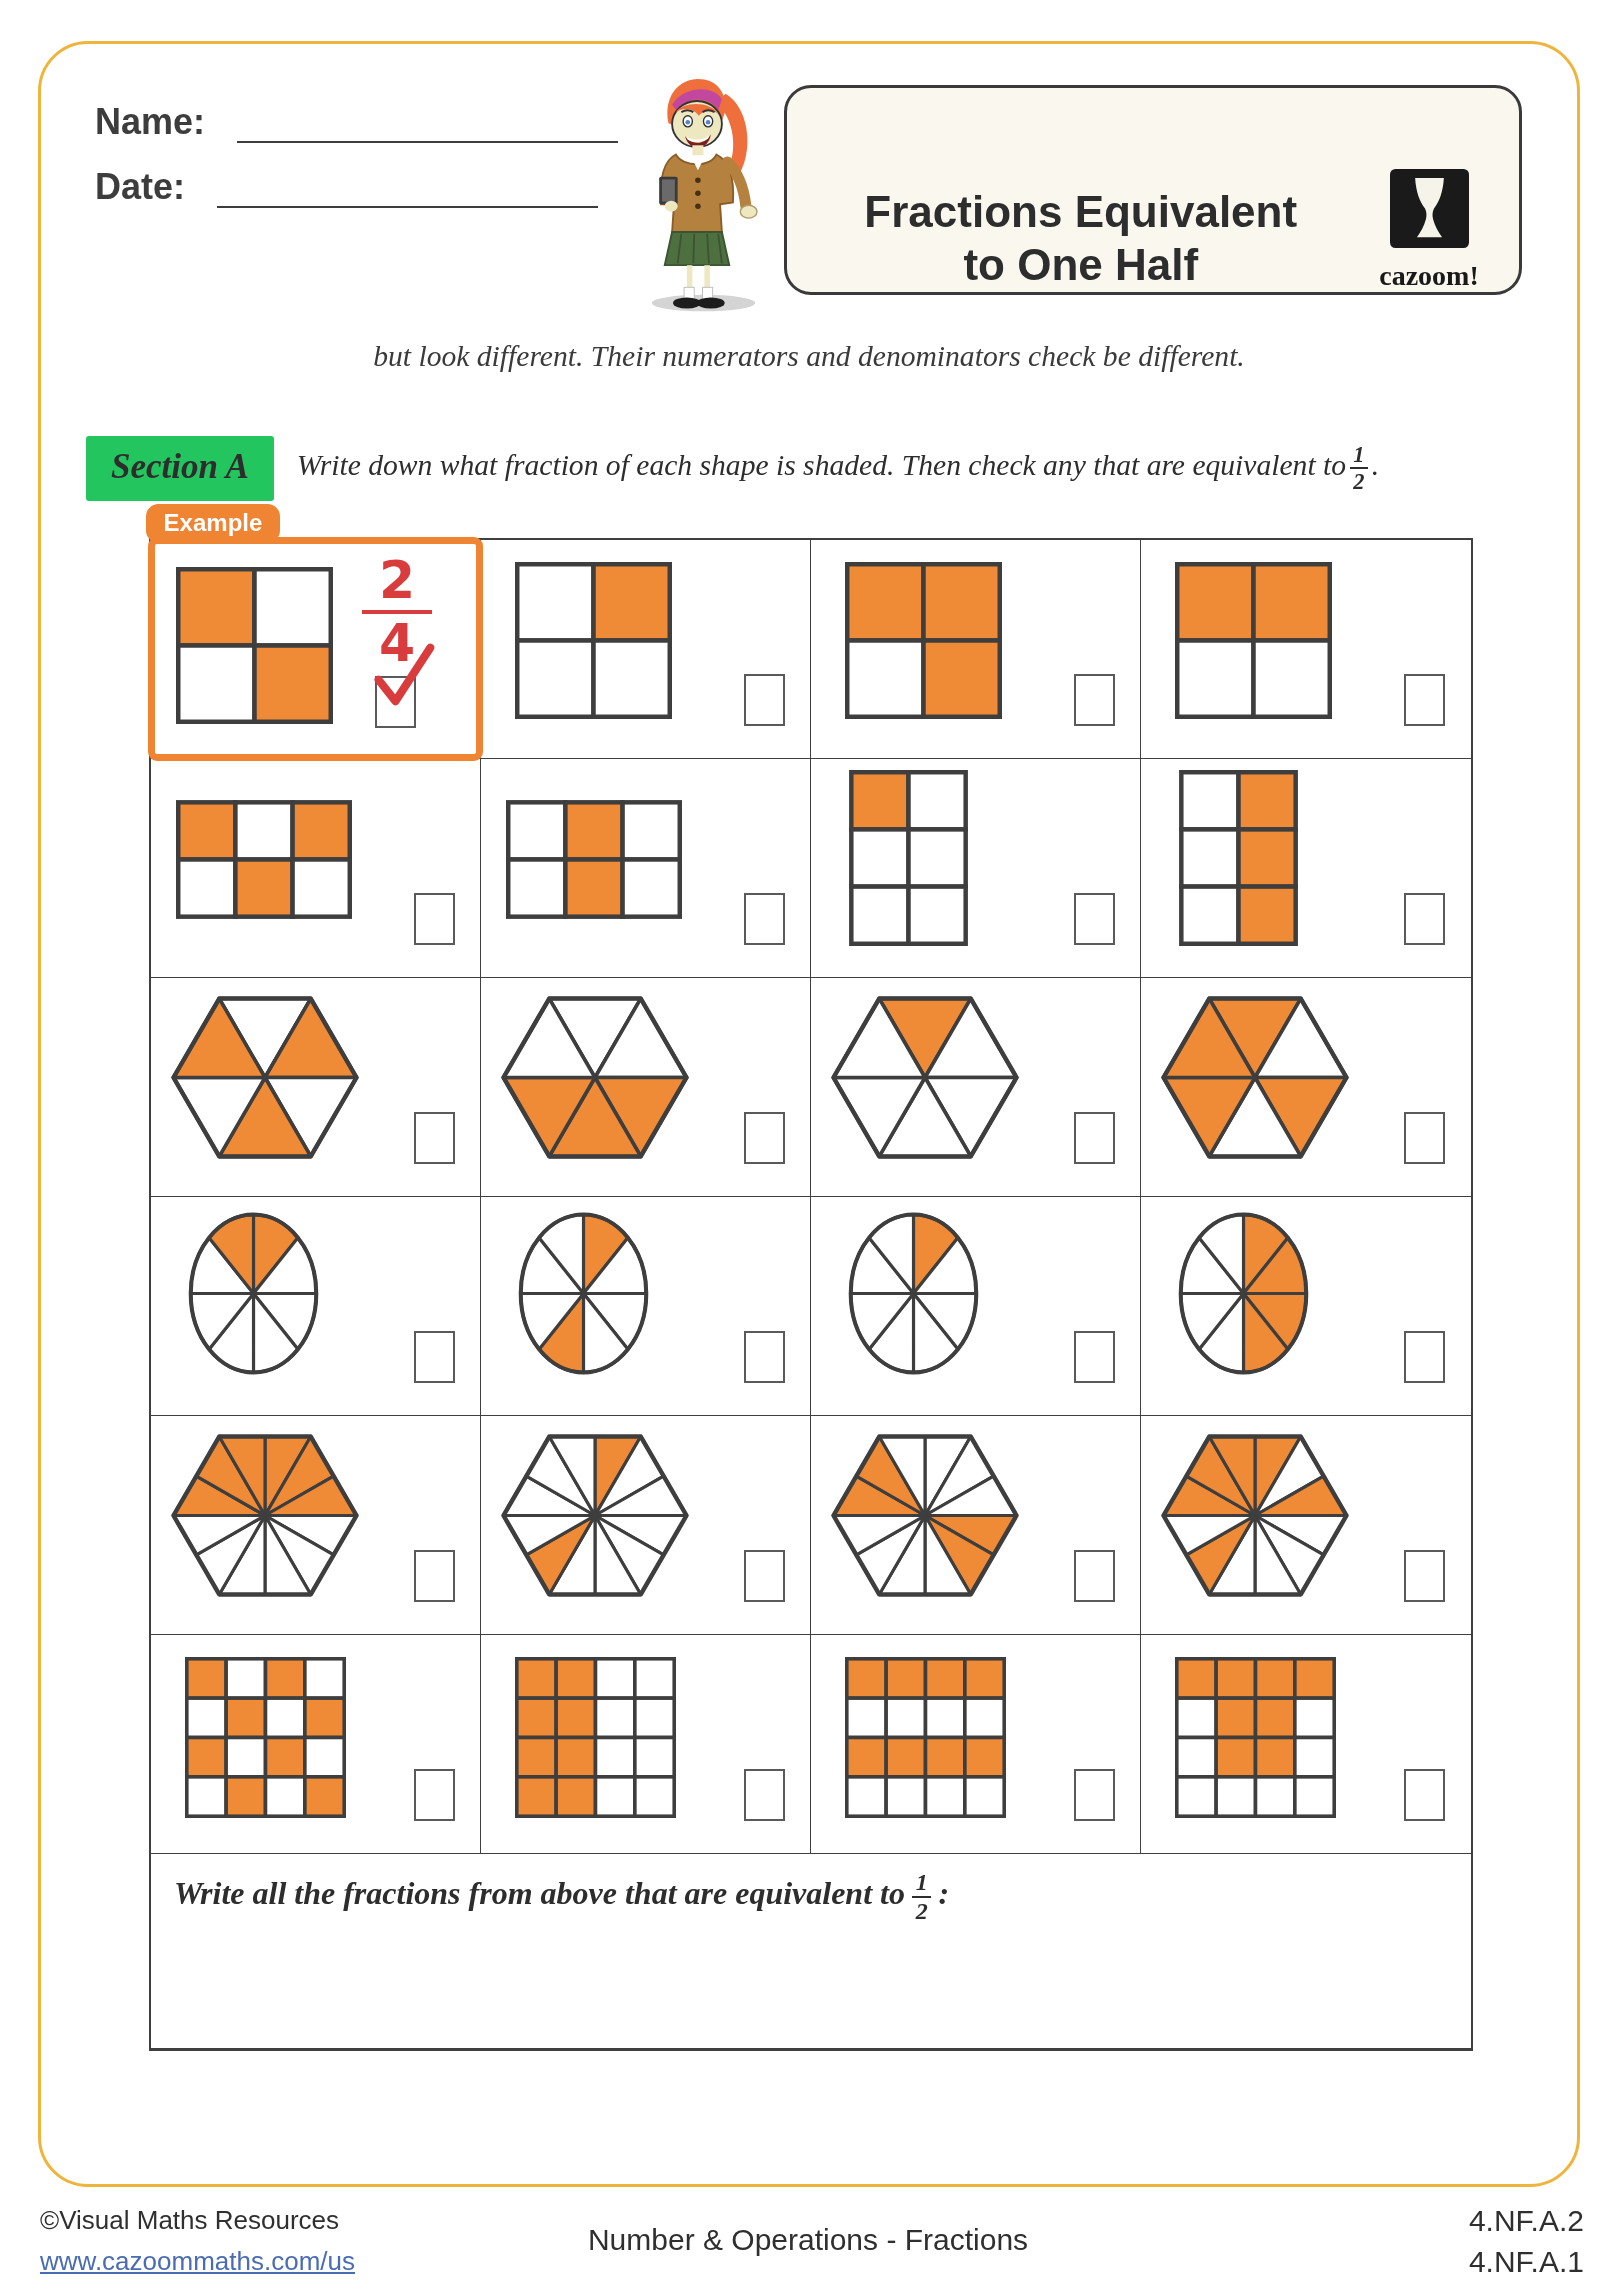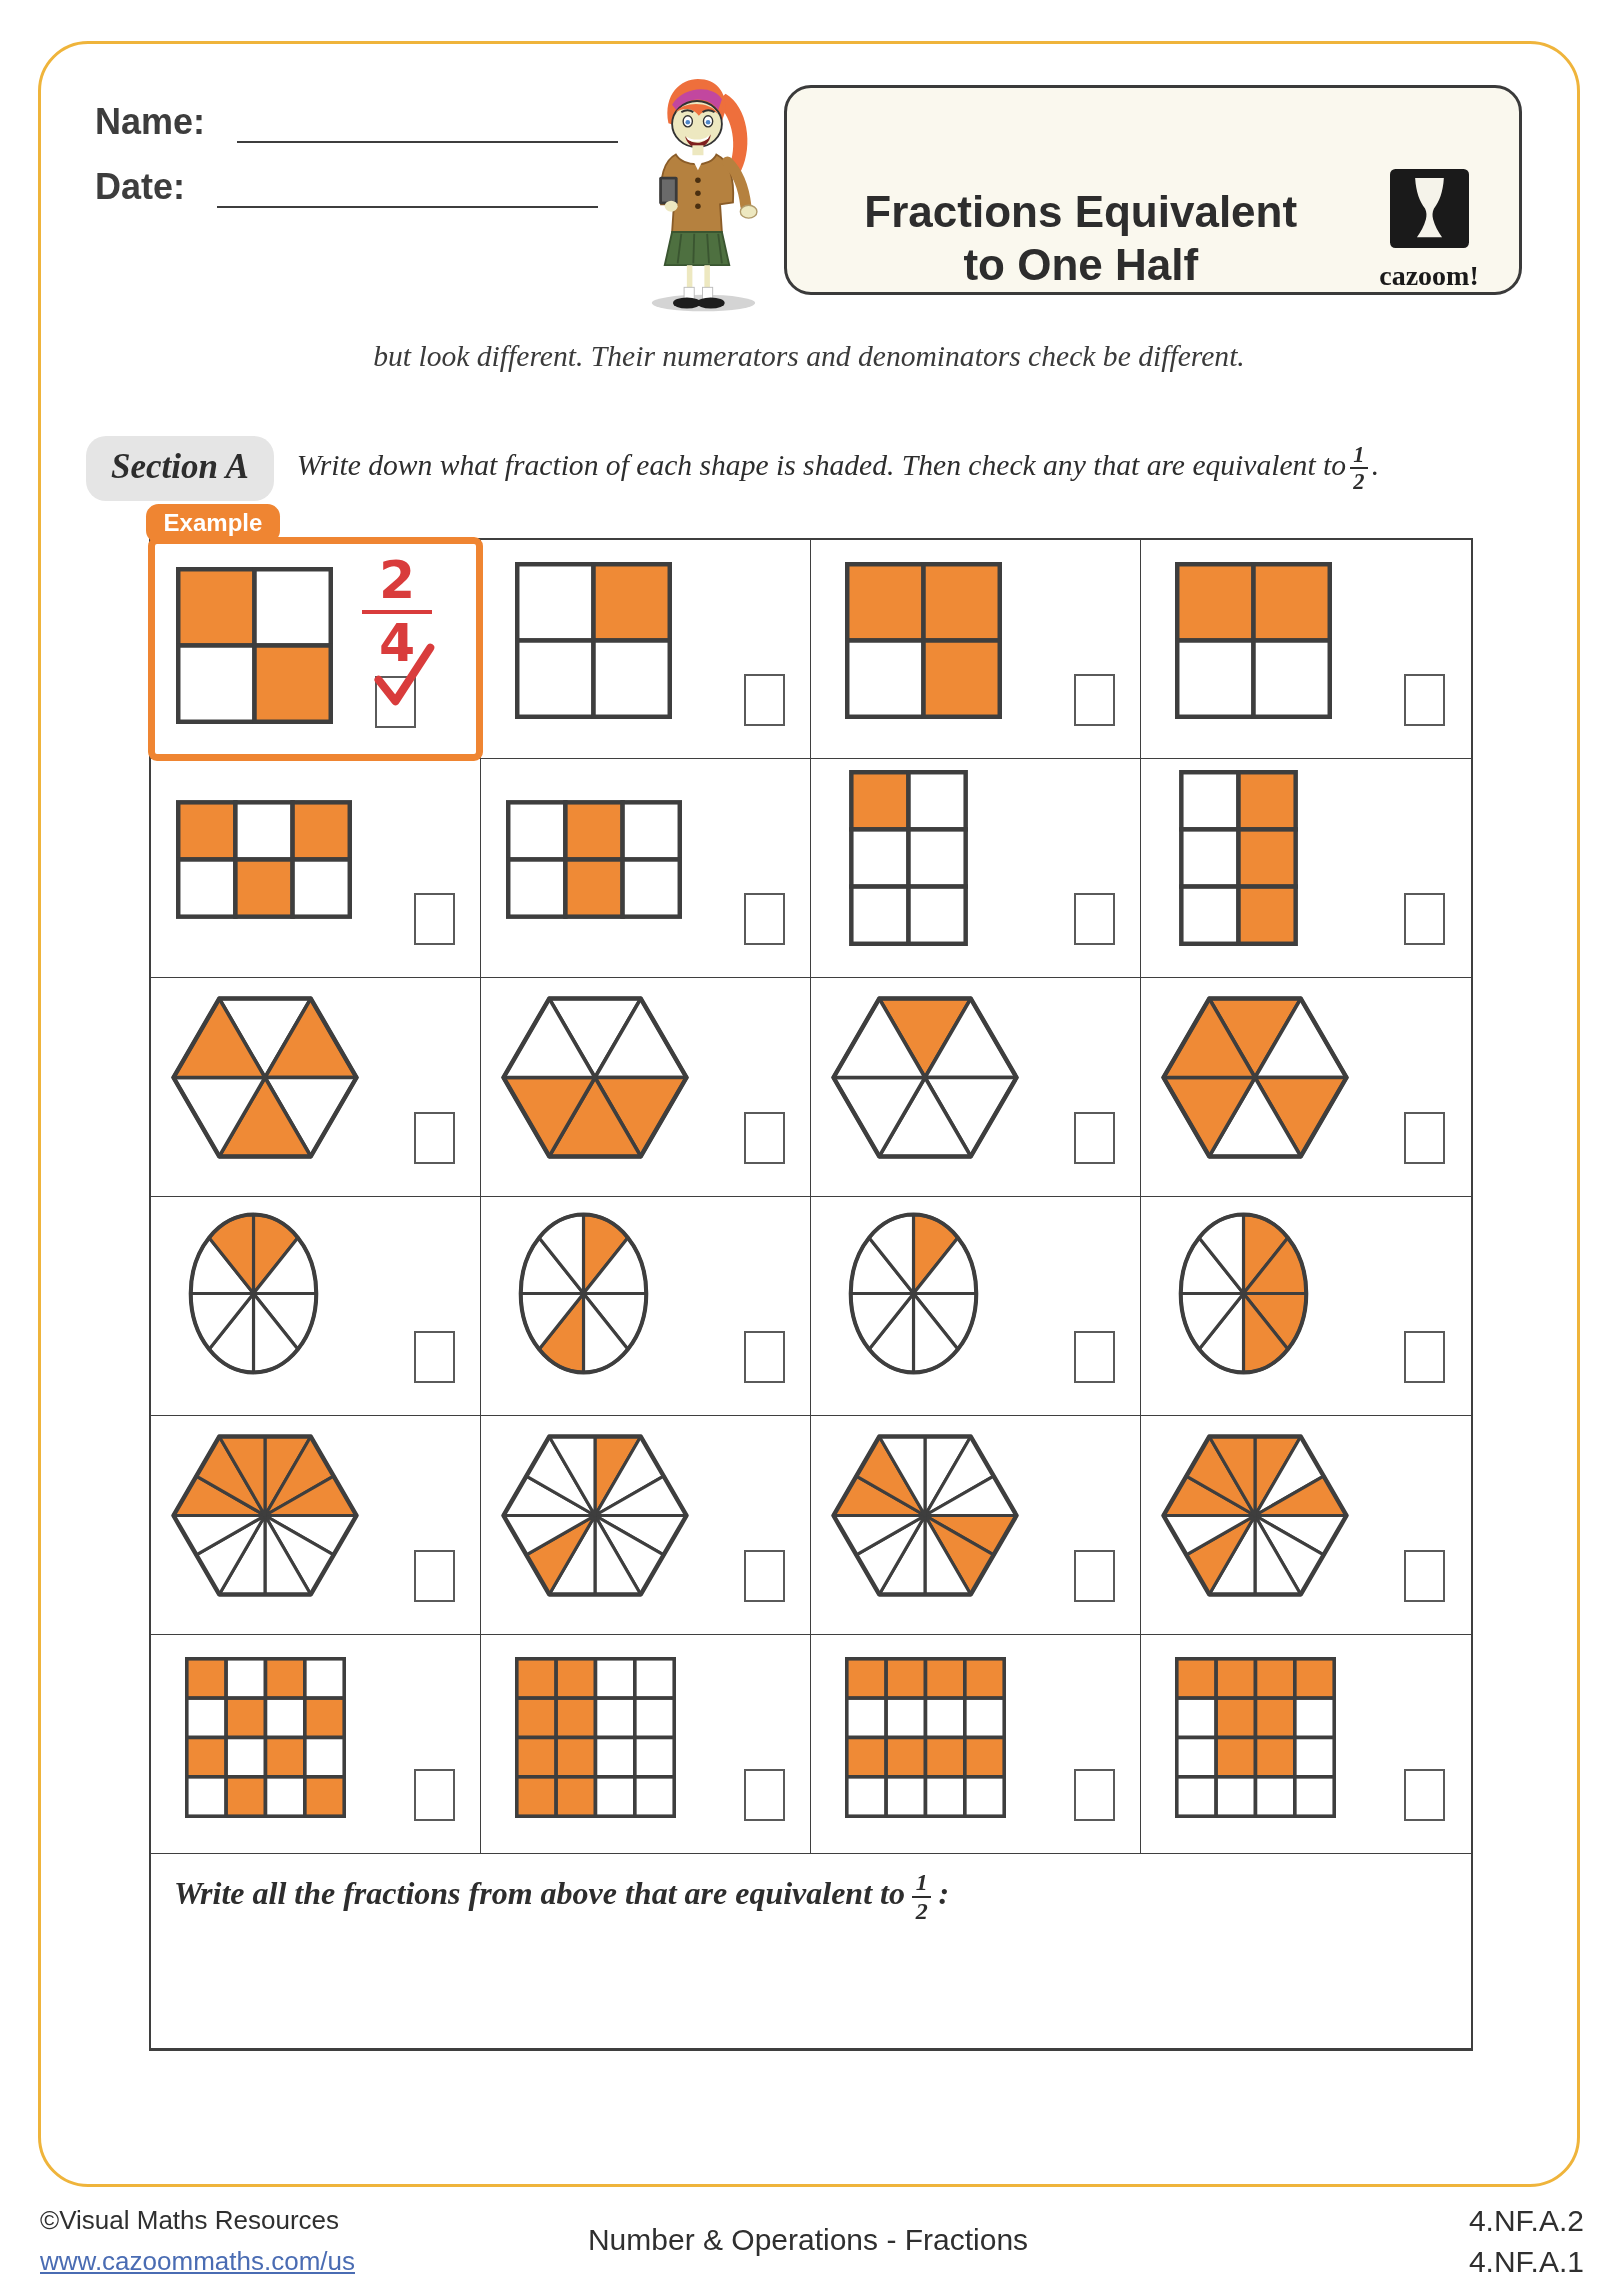--- a/index.html
+++ b/index.html
@@ -12,21 +12,21 @@
   .name-field{left:54px;top:57px}
   .date-field{left:54px;top:122px}
   .girl{position:absolute;left:573px;top:21.5px;width:166px;height:249px}
   .title-box{position:absolute;left:743px;top:41px;width:738px;height:210px;border:3.6px solid #3a3a3a;border-radius:27px;background:#FAF8EE;display:flex;align-items:flex-end;padding:0 23px 0 12.5px}
   .title{flex:1;text-align:center;font-size:44px;font-weight:bold;color:#2d2d2d;line-height:1.22}
   .logo{width:134px;text-align:center}
   .logo-text{font-family:"Liberation Serif",serif;font-weight:bold;font-size:28px;color:#1a1a1a;margin-top:9px}
   
   .intro{position:absolute;left:0;right:0;top:292px;text-align:center;font:italic 29.6px/41px "Liberation Serif",serif;color:#3a3a3a}
   .section-row{position:absolute;left:45px;top:392px;right:27px;display:flex;align-items:center;gap:23px}
-  .pill{background:#e5e5e5;border-radius:20px;padding:10.7px 25px 14.3px;font:bold italic 35px "Liberation Serif",serif;color:#2d2d2d}
+  .pill{background:#22c55e;border-radius:3px;padding:10.7px 25px 14.3px;font:bold italic 35px "Liberation Serif",serif;color:#2d2d2d}
   .instr{font:italic 29.6px "Liberation Serif",serif;color:#2d2d2d}
   .frac{display:inline-block;text-align:center;font-weight:bold;font-size:22.4px;line-height:1.05;vertical-align:middle;margin:0 3.6px}
   .frac span{display:block}
   .frac .fn{border-bottom:2.7px solid #2d2d2d;padding:0 3.6px 0.9px}
   .frac .fd{padding-top:0.9px}
   
   .gridbox{position:absolute;left:108px;top:494px;width:1324px;border:2.7px solid #3f3f3f;background:#fff}
   .cells{display:grid;grid-template-columns:repeat(4,1fr)}
   .cell{position:relative;height:219px;border-right:1.8px solid #3f3f3f;border-bottom:1.8px solid #3f3f3f}
   .cell:nth-child(4n){border-right:none}

